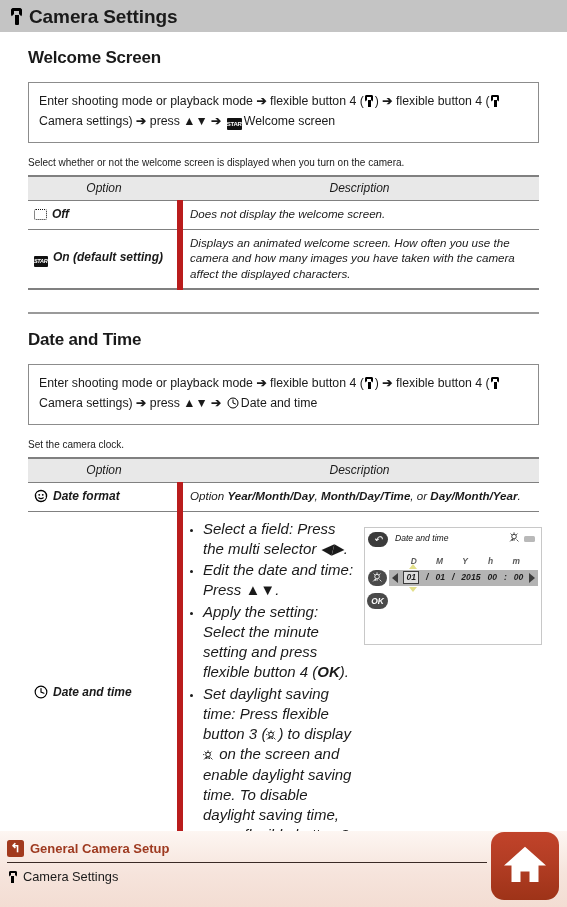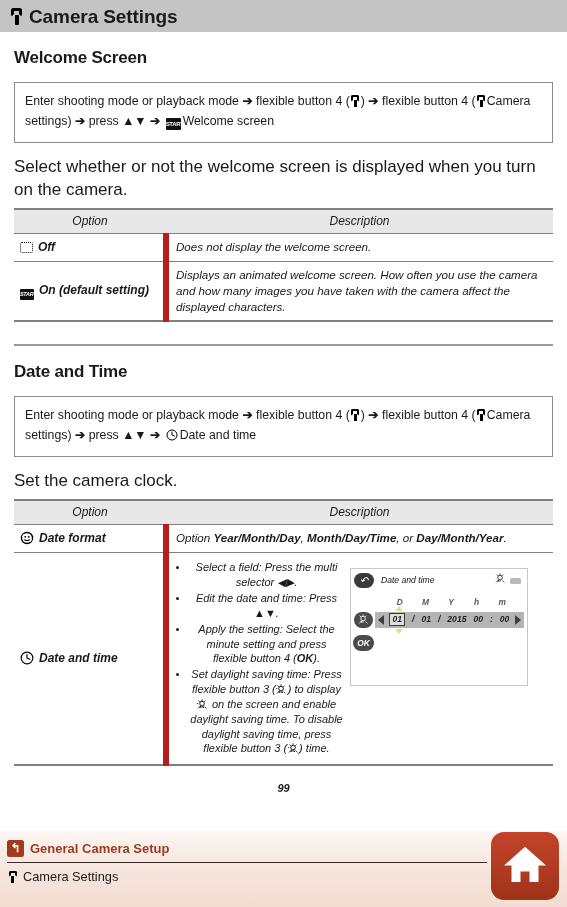--- a/index.html
+++ b/index.html
@@ -54,21 +54,21 @@
     
     content: "";
     position: absolute;
     top: 7px; left: 4.5px;
     width: 4px; height: 10px;
     background: #000;
     border-radius: 0 0 1px 1px;
   }
 
   .content {
-    padding: 0 14px;
+    padding: 0 28px;
     box-sizing: border-box;
   }
 
   
   h2.section-title {
     font-size: 17px;
     font-weight: bold;
     margin: 16px 0 14px 0;
     letter-spacing: -0.2px;
   }
@@ -76,21 +76,21 @@
   
   .path-box {
     border: 1px solid #8c8c8c;
     padding: 9px 10px 10px 10px;
     font-size: 12.3px;
     line-height: 1.62;
     box-sizing: border-box;
   }
 
   .para {
-    font-size: 17px;
+    font-size: 10px;
     margin: 13px 0 6px 0;
     line-height: 1.35;
   }
 
   
   table.opt-table {
     width: 100%;
     border-collapse: collapse;
     font-size: 11.6px;
     table-layout: fixed;
@@ -204,23 +204,22 @@
     background: #000;
   }
   .sun-inline { display:inline-block; width:12px; height:11px; vertical-align:-2px; }
 
   .arrow-r { font-weight: bold; }
 
   
   ul.bul {
     margin: 2px 0 2px 0;
     padding-left: 13px;
-    font-size: 11px;
+    font-size: 15px;
     line-height: 1.35;
-    text-align: center;
   }
   ul.bul li { margin-bottom: 1px; }
   ul.bul li::marker { font-size: 10px; }
 
   .dt-flex { display: flex; gap: 6px; }
   .dt-left { flex: 0 0 168px; }
   .dt-right { flex: 1; padding-top: 10px; }
 
   
   .cam-screen {

